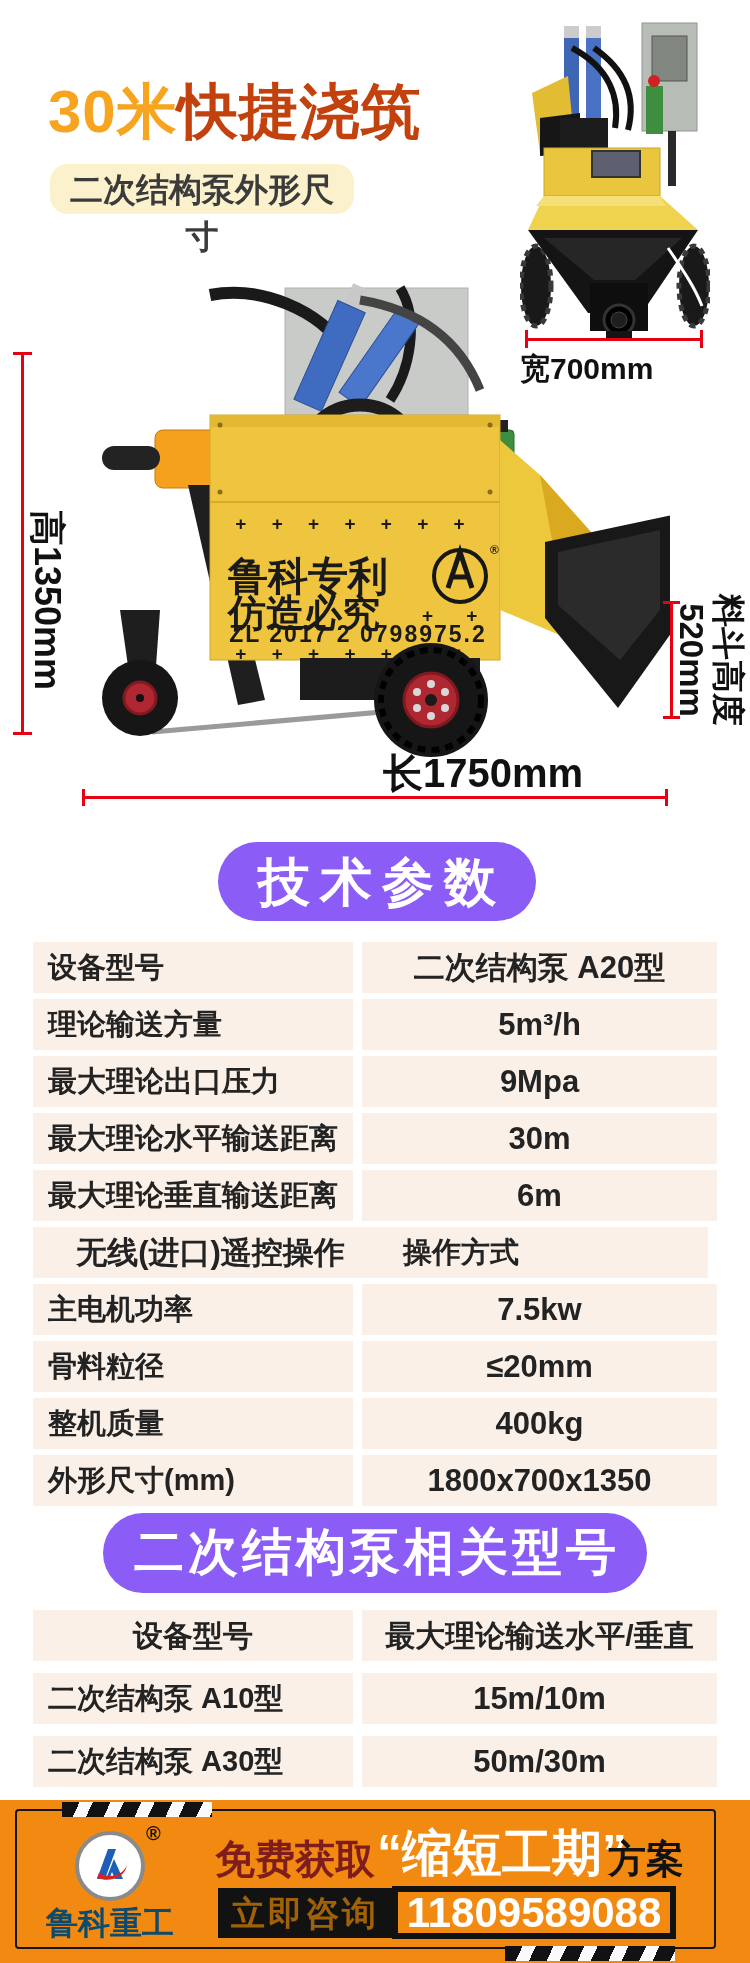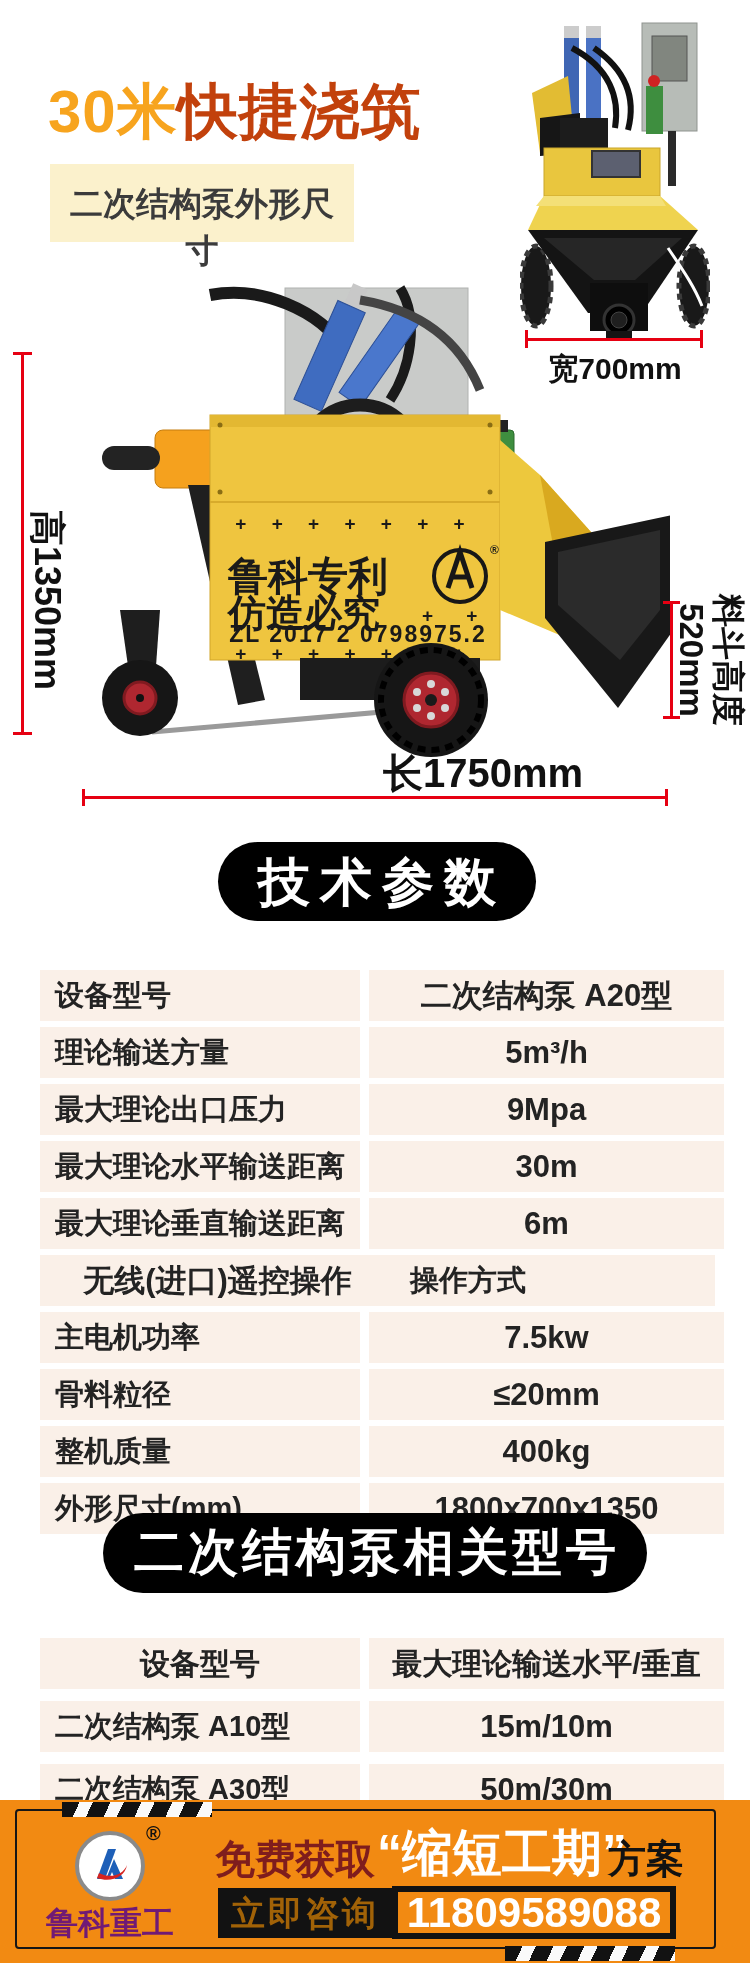--- a/index.html
+++ b/index.html
@@ -2,55 +2,55 @@
 <html><head>
 <meta charset="utf-8">
 <style>
   html,body{margin:0;padding:0;background:#fff;}
   .page{position:relative;width:750px;height:1963px;background:#fff;overflow:hidden;
         font-family:"Liberation Sans","DejaVu Sans",sans-serif;}
   
   .title{position:absolute;left:48px;top:72px;font-size:60px;font-weight:bold;letter-spacing:1px;white-space:nowrap;}
   .title .hl{color:#F7A41E;}
   .title .rest{color:#c2410c;}
-  .badge{position:absolute;left:50px;top:164px;width:276px;height:46px;background:#FBF1CC;border-radius:0;
-         font-size:33px;font-weight:bold;color:#3b3b3b;text-align:center;line-height:47px;padding:16px 14px;}
+  .badge{position:absolute;left:50px;top:164px;width:276px;height:46px;background:#FBF1CC;border-radius:18px;
+         font-size:33px;font-weight:bold;color:#3b3b3b;text-align:center;line-height:47px;padding:2px 14px;}
   
   .dim-line{position:absolute;background:#E60012;}
   .dim-text{position:absolute;color:#111;font-weight:bold;white-space:nowrap;}
   .rot{transform:rotate(90deg);}
-  .w-label{left:520px;top:349px;width:190px;text-align:center;font-size:30px;}
+  .w-label{left:520px;top:349px;width:190px;text-align:left;font-size:30px;}
   .h-label{left:-68px;top:580px;width:230px;height:40px;font-size:36px;text-align:center;line-height:40px;}
   .hopper-label{left:625px;top:623px;width:170px;height:74px;font-size:33px;text-align:center;line-height:37px;}
   .l-label{left:333px;top:746px;width:300px;text-align:center;font-size:40px;}
   
-  .pill{position:absolute;background:#000000;border-radius:40px;color:#fff;font-weight:bold;text-align:center;}
+  .pill{position:absolute;background:#8b5cf6;border-radius:40px;color:#fff;font-weight:bold;text-align:center;}
   .pill1{left:218px;top:842px;width:318px;height:79px;font-size:52px;line-height:80px;letter-spacing:10px;text-indent:10px;}
   .pill2{left:103px;top:1513px;width:544px;height:80px;font-size:50px;line-height:78px;letter-spacing:4px;text-indent:4px;}
   
-  .spec-table{position:absolute;left:40px;width:684px;margin-top:28px;}
+  .spec-table{position:absolute;left:33px;width:684px;}
   .t1{top:942px;}
   .t2{top:1610px;}
   .t-row{display:flex;height:51px;margin-bottom:6px;}
   .t2 .t-row{margin-bottom:12px;}
   .t-cell{background:#FAF0E8;color:#232323;font-weight:bold;line-height:51px;}
   .t-label{width:320px;margin-right:9px;font-size:29px;padding-left:15px;box-sizing:border-box;}
   .t-value{flex:1;font-size:31px;text-align:center;}
   .t-head .t-label{text-align:center;padding-left:0;font-size:30px;}
   .t-head .t-value{font-size:30px;}
   
   .footer{position:absolute;left:0;top:1800px;width:750px;height:163px;background:#F28A12;}
   .f-frame{position:absolute;left:15px;top:9px;width:697px;height:136px;border:2px solid #161616;border-radius:4px;}
   .stripes{position:absolute;height:15px;background:repeating-linear-gradient(115deg,#121212 0 16px,#fafafa 16px 28px);}
   .stripes.tl{left:62px;top:2px;width:150px;}
   .stripes.br{left:505px;top:146px;width:170px;}
   .logo-circle{position:absolute;left:75px;top:31px;width:70px;height:70px;background:#fff;border:4px solid #8a8a8a;
                border-radius:50%;box-sizing:border-box;}
   .reg-mark{position:absolute;left:146px;top:22px;font-size:20px;font-weight:bold;color:#111;}
-  .brand-name{position:absolute;left:35px;top:102px;width:150px;text-align:center;font-size:32px;font-weight:bold;color:#701a75;
+  .brand-name{position:absolute;left:35px;top:102px;width:150px;text-align:center;font-size:32px;font-weight:bold;color:#0c4a6e;
               font-family:"Liberation Serif","DejaVu Serif",serif;}
   .f-free{position:absolute;left:215px;top:32px;font-size:40px;font-weight:bold;color:#7f1d1d;}
   .f-quote{position:absolute;left:377px;top:20px;font-size:50px;font-weight:bold;color:#fff;}
   .f-plan{position:absolute;left:608px;top:34px;font-size:38px;font-weight:bold;color:#121212;}
   .f-cta{position:absolute;left:218px;top:88px;width:174px;height:50px;background:#121212;color:#a16207;
          font-size:34px;font-weight:bold;text-align:center;line-height:50px;letter-spacing:3px;cursor:pointer;}
   .f-phone{position:absolute;left:392px;top:86px;width:284px;height:53px;border:6px solid #121212;box-sizing:border-box;
            color:#fff;font-size:42px;font-weight:bold;text-align:center;line-height:41px;cursor:pointer;}
   svg text{font-family:"Liberation Sans","DejaVu Sans",sans-serif;font-weight:bold;fill:#1a1a1a;}
 </style>

